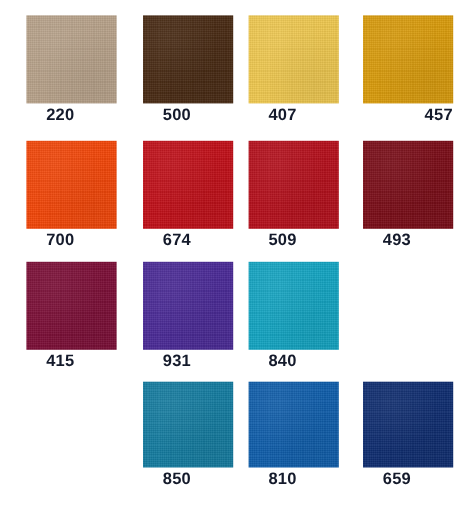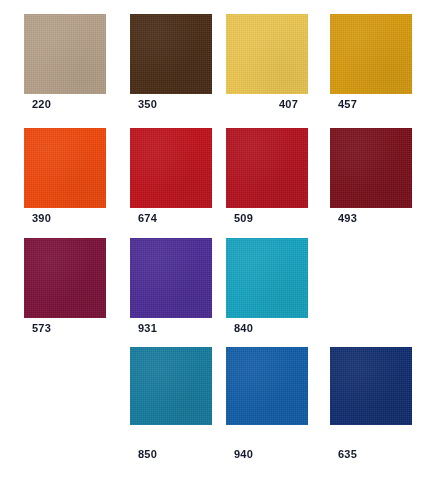--- a/index.html
+++ b/index.html
@@ -66,87 +66,87 @@
     position: absolute;
     left: 0; top: 0; right: 0; bottom: 0;
     background-image:
       radial-gradient(ellipse at 30% 25%, rgba(255,255,255,0.05) 0%, rgba(255,255,255,0) 55%),
       radial-gradient(ellipse at 75% 80%, rgba(0,0,0,0.05) 0%, rgba(0,0,0,0) 60%);
     pointer-events: none;
   }
 
   .swatch-label {
     position: absolute;
-    left: 8px;
+    left: 18px;
     top: 84px;
-    font-size: 11px;
+    font-size: 15px;
     font-weight: bold;
     letter-spacing: 0.2px;
     color: #141a2b;
     line-height: 13px;
     white-space: nowrap;
   }
 
   
   .row-4 .swatch-chip { height: 78px; }
-  .row-4 .swatch-label { top: 82px; margin-top: 19px; }
+  .row-4 .swatch-label { top: 82px; }
 </style>
 </head>
 <body>
 
 <div id="swatch-chart">
     <div class="swatch-cell row-1" style="left: 24px; top: 14px; width: 82px;">
       <div class="swatch-chip" title="taupe-beige" style="background: rgb(182, 161, 137);"></div>
       <div class="swatch-label" style="color: rgb(20, 26, 43);">220</div>
     </div>
     <div class="swatch-cell row-1" style="left: 130px; top: 14px; width: 82px;">
       <div class="swatch-chip" title="dark-brown" style="background: rgb(72, 42, 20);"></div>
-      <div class="swatch-label" style="color: rgb(20, 26, 43);">350</div>
+      <div class="swatch-label" style="color: rgb(20, 26, 43);">500</div>
     </div>
     <div class="swatch-cell row-1" style="left: 226px; top: 14px; width: 82px;">
       <div class="swatch-chip" title="light-gold" style="background: rgb(236, 198, 79);"></div>
-      <div class="swatch-label" style="color: rgb(20, 26, 43); margin-left: 45px;">407</div>
+      <div class="swatch-label" style="color: rgb(20, 26, 43);">407</div>
     </div>
     <div class="swatch-cell row-1" style="left: 330px; top: 14px; width: 82px;">
       <div class="swatch-chip" title="amber-ochre" style="background: rgb(215, 154, 12);"></div>
-      <div class="swatch-label" style="color: rgb(20, 26, 43);">457</div>
+      <div class="swatch-label" style="color: rgb(20, 26, 43); margin-left: 38px;">457</div>
     </div>
     <div class="swatch-cell row-2" style="left: 24px; top: 128px; width: 82px;">
       <div class="swatch-chip" title="orange-red" style="background: rgb(240, 70, 9);"></div>
-      <div class="swatch-label" style="color: rgb(20, 26, 43);">390</div>
+      <div class="swatch-label" style="color: rgb(20, 26, 43);">700</div>
     </div>
     <div class="swatch-cell row-2" style="left: 130px; top: 128px; width: 82px;">
       <div class="swatch-chip" title="crimson-red" style="background: rgb(191, 16, 25);"></div>
       <div class="swatch-label" style="color: rgb(20, 26, 43);">674</div>
     </div>
     <div class="swatch-cell row-2" style="left: 226px; top: 128px; width: 82px;">
       <div class="swatch-chip" title="dark-red" style="background: rgb(179, 16, 28);"></div>
       <div class="swatch-label" style="color: rgb(20, 26, 43);">509</div>
     </div>
     <div class="swatch-cell row-2" style="left: 330px; top: 128px; width: 82px;">
       <div class="swatch-chip" title="maroon" style="background: rgb(121, 13, 24);"></div>
       <div class="swatch-label" style="color: rgb(20, 26, 43);">493</div>
     </div>
     <div class="swatch-cell row-3" style="left: 24px; top: 238px; width: 82px;">
       <div class="swatch-chip" title="wine-burgundy" style="background: rgb(123, 15, 55);"></div>
-      <div class="swatch-label" style="color: rgb(20, 26, 43);">573</div>
+      <div class="swatch-label" style="color: rgb(20, 26, 43);">415</div>
     </div>
     <div class="swatch-cell row-3" style="left: 130px; top: 238px; width: 82px;">
       <div class="swatch-chip" title="violet-purple" style="background: rgb(74, 42, 149);"></div>
       <div class="swatch-label" style="color: rgb(20, 26, 43);">931</div>
     </div>
     <div class="swatch-cell row-3" style="left: 226px; top: 238px; width: 82px;">
       <div class="swatch-chip" title="cyan-teal" style="background: rgb(20, 163, 192);"></div>
       <div class="swatch-label" style="color: rgb(20, 26, 43);">840</div>
     </div>
     <div class="swatch-cell row-4" style="left: 130px; top: 347px; width: 82px;">
       <div class="swatch-chip" title="petrol-blue" style="background: rgb(20, 122, 158);"></div>
       <div class="swatch-label" style="color: rgb(20, 26, 43);">850</div>
     </div>
     <div class="swatch-cell row-4" style="left: 226px; top: 347px; width: 82px;">
       <div class="swatch-chip" title="royal-blue" style="background: rgb(15, 92, 168);"></div>
-      <div class="swatch-label" style="color: rgb(20, 26, 43);">940</div>
+      <div class="swatch-label" style="color: rgb(20, 26, 43);">810</div>
     </div>
     <div class="swatch-cell row-4" style="left: 330px; top: 347px; width: 82px;">
       <div class="swatch-chip" title="navy-blue" style="background: rgb(14, 44, 110);"></div>
-      <div class="swatch-label" style="color: rgb(20, 26, 43);">635</div>
+      <div class="swatch-label" style="color: rgb(20, 26, 43);">659</div>
     </div>
   </div>
 
 </body></html>

